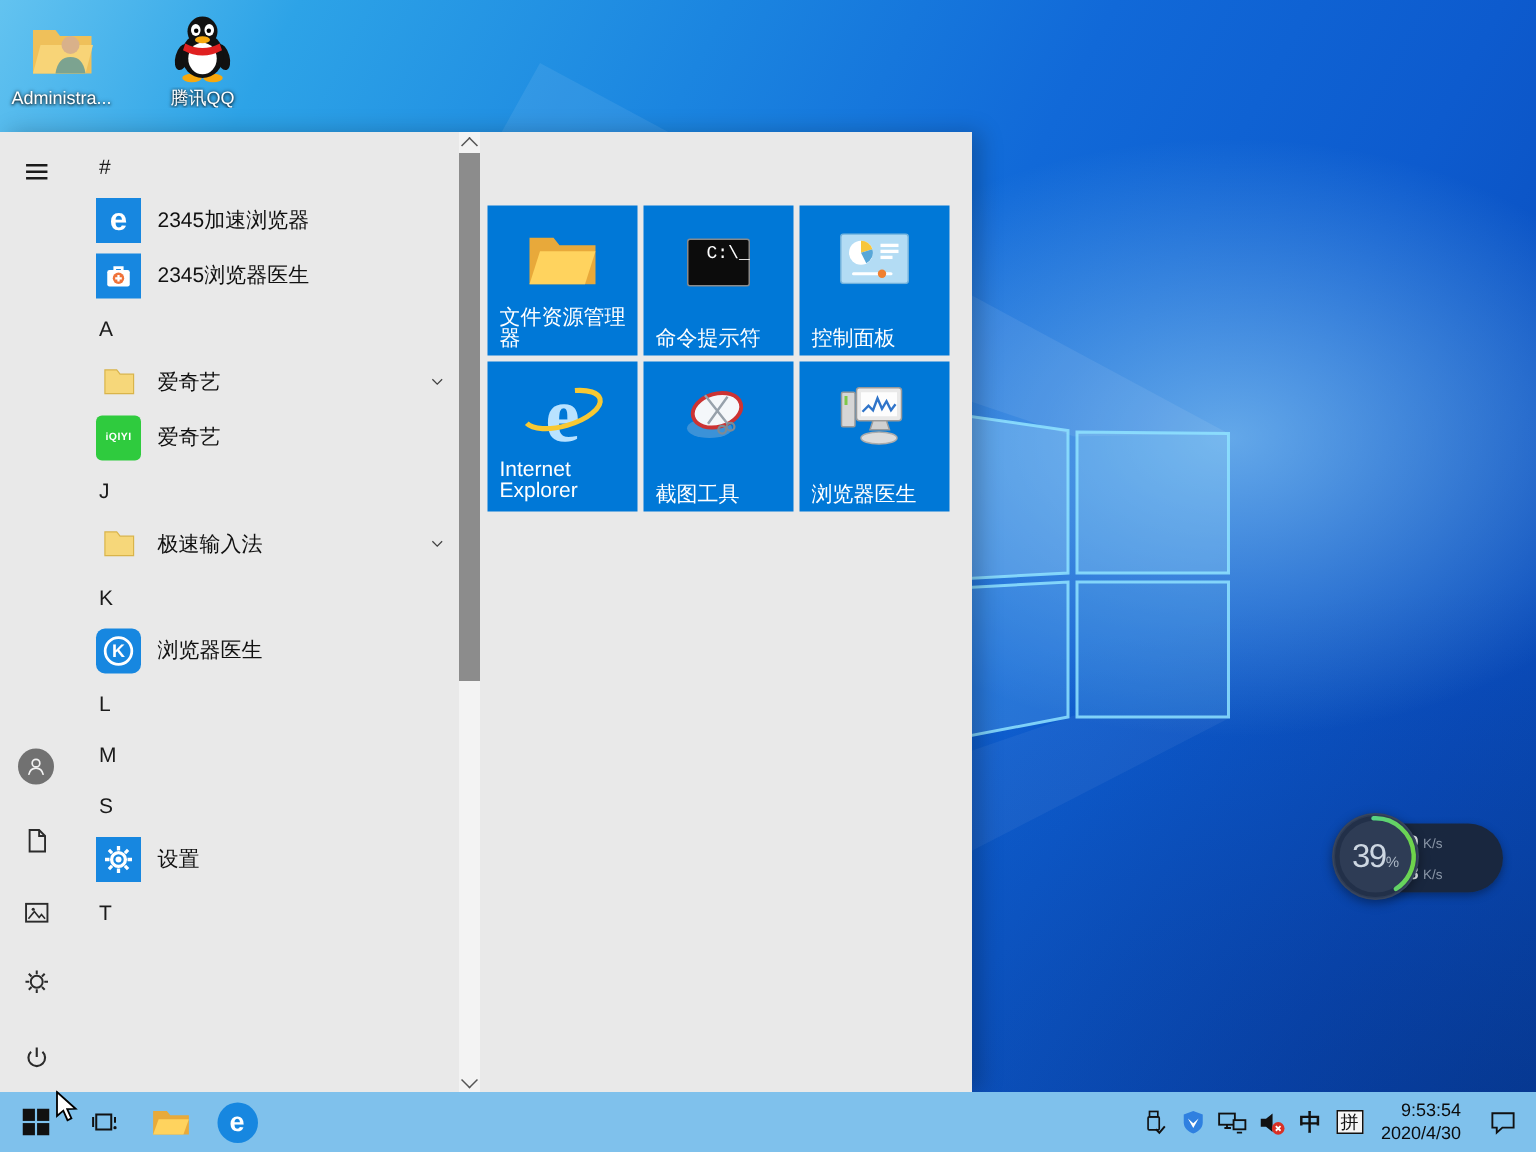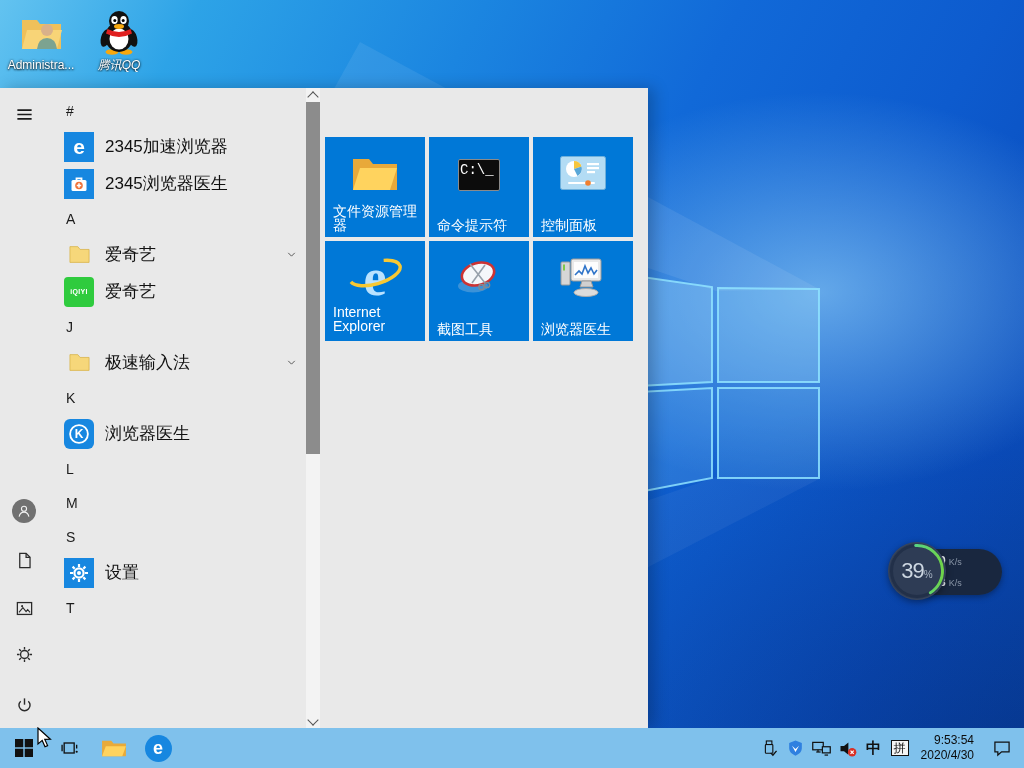--- a/index.html
+++ b/index.html
@@ -24,21 +24,21 @@
   
   .start-menu{position:absolute;left:0;top:88px;width:648px;height:640px;background:#e9e9e9;
     box-shadow:6px 0 14px rgba(0,0,0,.22);}
   .rail{position:absolute;left:0;top:0;width:48px;height:100%;}
   .rail-btn{position:absolute;left:12px;width:24px;height:24px;display:flex;align-items:center;justify-content:center;}
   .avatar{background:#717171;border-radius:50%;}
 
   .app-list{position:absolute;left:56px;top:0;width:244px;height:100%;padding-top:6px;box-sizing:border-box;}
   .sec-h{height:34px;display:flex;align-items:center;padding-left:10px;font-size:14px;color:#1b1b1b;}
   .app-row{height:37px;display:flex;align-items:center;padding-left:8px;gap:11px;}
-  .app-row .lbl{font-size:17px;color:#111;}
+  .app-row .lbl{font-size:14px;color:#111;}
   .app-row .chev{margin-left:auto;margin-right:2px;display:flex;align-items:center;}
   .ic{width:30px;height:30px;flex:0 0 30px;display:flex;align-items:center;justify-content:center;
     background:#1787e0;color:#fff;box-sizing:border-box;position:relative;}
   .ic.green{background:#2fcb3e;border-radius:4px;}
   .ic.rounded{border-radius:6px;}
   .ic.plain{background:transparent;}
   .ic .etxt{font-size:21px;font-weight:bold;line-height:1;}
   .ic .iqy{font-size:7px;font-weight:bold;letter-spacing:.3px;}
   .ic .ktxt{position:absolute;font-size:12px;font-weight:bold;}
 
@@ -50,21 +50,21 @@
   .chev-up{transform:rotate(-135deg);margin-top:3px;}
   .chev-dn{transform:rotate(45deg);margin-bottom:3px;}
 
   
   .tiles{position:absolute;left:325px;top:49px;display:grid;grid-template-columns:repeat(3,100px);
     grid-auto-rows:100px;gap:4px;}
   .tile{position:relative;background:#0078d7;overflow:hidden;}
   .tile .t-icon{position:absolute;left:50%;top:38%;transform:translate(-50%,-50%);}
   .tile .t-lbl{position:absolute;left:8px;right:6px;bottom:5px;color:#fff;font-size:14px;line-height:14px;}
   .cmd-win{width:42px;height:32px;background:#0c0c0c;border:1px solid #8a8a8a;border-radius:2px;
-    font-family:"Liberation Mono","DejaVu Sans Mono",monospace;color:#fff;font-size:14px;padding:2px 1px;box-sizing:border-box;text-align:left;}
+    font-family:"Liberation Mono","DejaVu Sans Mono",monospace;color:#fff;font-size:12px;padding:2px 12px;box-sizing:border-box;text-align:left;}
   .ie-e{position:relative;width:56px;height:56px;}
   .ie-e .e{position:absolute;left:50%;top:50%;transform:translate(-50%,-52%);font-size:52px;font-weight:bold;
     color:#b9e2ff;font-family:"Liberation Serif","DejaVu Serif",serif;}
 
   
   .taskbar{position:absolute;left:0;top:728px;width:1024px;height:40px;background:#7fc1ec;
     display:flex;align-items:center;}
   .tb-btn{width:44px;height:40px;display:flex;align-items:center;justify-content:center;}
   .tb-btn.start{width:48px;}
   .tray{position:absolute;right:0;top:0;height:40px;display:flex;align-items:center;}
@@ -116,21 +116,21 @@
       <svg viewBox="0 0 48 48" width="48" height="48">
         <path d="M5 12h15l3 4h21v25H5z" fill="#efc05a"></path>
         <path d="M5 41 l5-19 h35 l-5 19z" fill="#f8d477"></path>
         <circle cx="30" cy="22" r="6" fill="#d9b18a"></circle>
         <path d="M20 41q1.5-11 10-11t10 11z" fill="#7ca390"></path>
       </svg>
     </div>
     <div class="lbl">Administra...</div>
   </div>
 
-  <div class="desk-icon" style="left:80px;top:8px;font-style:italic;">
+  <div class="desk-icon" style="left:96px;top:8px;">
     <div class="glyph">
       <svg viewBox="0 0 48 48" width="48" height="48">
         <ellipse cx="10.5" cy="30" rx="4.5" ry="9" fill="#111" transform="rotate(16 10.5 30)"></ellipse>
         <ellipse cx="37.5" cy="30" rx="4.5" ry="9" fill="#111" transform="rotate(-16 37.5 30)"></ellipse>
         <ellipse cx="17" cy="44" rx="6.5" ry="2.8" fill="#f7a80e"></ellipse>
         <ellipse cx="31" cy="44" rx="6.5" ry="2.8" fill="#f7a80e"></ellipse>
         <ellipse cx="24" cy="29" rx="14" ry="15" fill="#111"></ellipse>
         <circle cx="24" cy="13" r="10" fill="#111"></circle>
         <ellipse cx="24" cy="31" rx="9.5" ry="10.5" fill="#fff"></ellipse>
         <ellipse cx="19.5" cy="12" rx="3.2" ry="4" fill="#fff"></ellipse>

